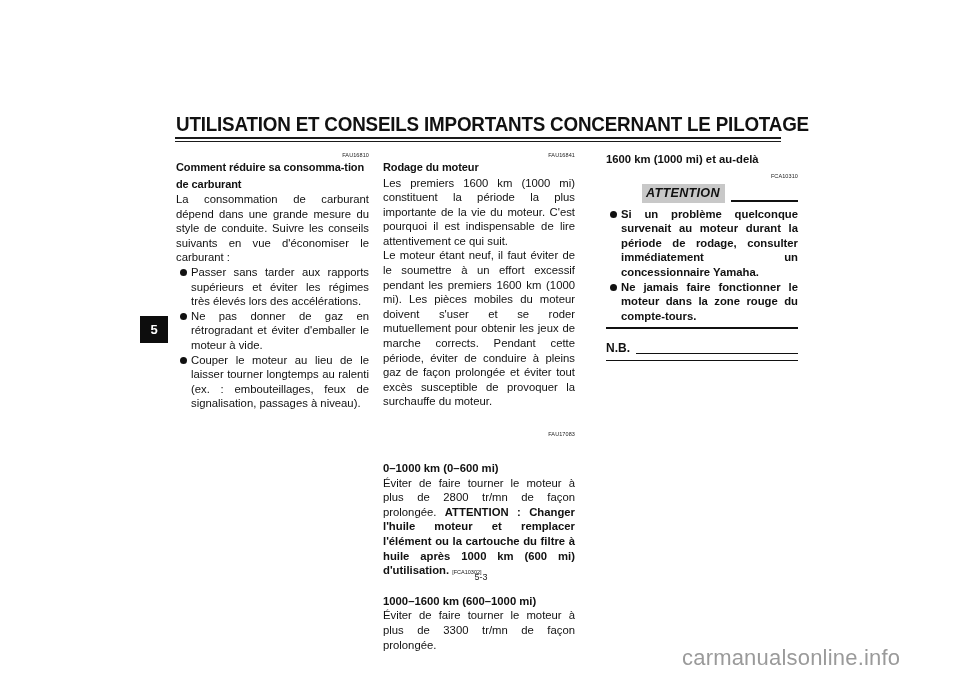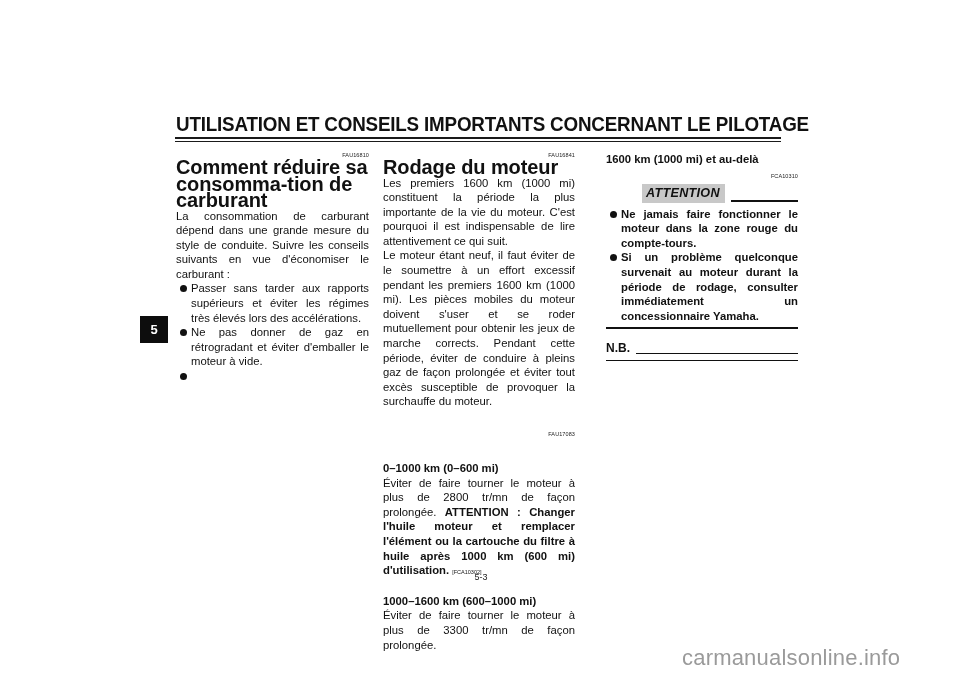--- a/index.html
+++ b/index.html
@@ -25,21 +25,21 @@
       display: flex; align-items: center; justify-content: center;
     }
 
     .col { position: absolute; font-size: 11.3px; line-height: 14.6px; }
     .col1 { left: 176px; top: 152px; width: 193px; }
     .col2 { left: 383px; top: 152px; width: 192px; }
     .col3 { left: 590px; top: 152px; width: 192px; margin-left: 16px; }
 
     .ref { text-align: right; font-size: 5.5px; line-height: 7px; color: #222; letter-spacing: 0.1px; }
     h2.sec {
-      margin: 0; font-size: 20px; line-height: 16.5px; font-weight: bold; letter-spacing: -0.1px;
+      margin: 0; font-size: 11px; line-height: 16.5px; font-weight: bold; letter-spacing: -0.1px;
     }
     p { margin: 0; }
     .just { text-align: justify; }
     .bold { font-weight: bold; }
     .bi { font-weight: bold; }
     .small-ref { font-size: 5.5px; font-weight: normal; font-style: normal; }
 
     ul.bullets { list-style: none; margin: 0; padding: 0; }
     ul.bullets li { position: relative; padding-left: 15px; text-align: justify; }
     ul.bullets li .dot {
@@ -79,21 +79,21 @@
 
 <div class="tab-marker">5</div>
 
 <div class="col col1">
   <div class="ref">FAU16810</div>
   <h2 class="sec">Comment réduire sa consomma-tion de carburant</h2>
   <p class="just">La consommation de carburant dépend dans une grande mesure du style de conduite. Suivre les conseils suivants en vue d'économiser le carburant :</p>
   <ul class="bullets">
     <li><span class="dot"></span><span>Passer sans tarder aux rapports supérieurs et éviter les régimes très élevés lors des accélérations.</span></li>
     <li><span class="dot"></span><span>Ne pas donner de gaz en rétrogradant et éviter d'emballer le moteur à vide.</span></li>
-    <li><span class="dot"></span></li>
+    <li><span class="dot"></span><span>Couper le moteur au lieu de le laisser tourner longtemps au ralenti (ex. : embouteillages, feux de signalisation, passages à niveau).</span></li>
   </ul>
 </div>
 
 <div class="col col2">
   <div class="ref">FAU16841</div>
   <h2 class="sec">Rodage du moteur</h2>
   <p class="just">Les premiers 1600 km (1000 mi) constituent la période la plus importante de la vie du moteur. C'est pourquoi il est indispensable de lire attentivement ce qui suit.</p>
   <p class="just">Le moteur étant neuf, il faut éviter de le soumettre à un effort excessif pendant les premiers 1600 km (1000 mi). Les pièces mobiles du moteur doivent s'user et se roder mutuellement pour obtenir les jeux de marche corrects. Pendant cette période, éviter de conduire à pleins gaz de façon prolongée et éviter tout excès susceptible de provoquer la surchauffe du moteur.</p>
   <div class="ref" style="margin-top:22px;">FAU17083</div>
   <div style="height:23px;"></div>
@@ -110,22 +110,22 @@
 </div>
 
 <div class="col col3">
   <p class="bold">1600 km (1000 mi) et au-delà</p>
   <div class="ref" style="margin-top:6px;">FCA10310</div>
   <div class="attn-head">
     <span class="attn-badge">ATTENTION</span>
     <span class="attn-line"></span>
   </div>
   <ul class="bullets attn-list" style="margin-top:4px;">
+    <li><span class="dot"></span><span>Si un problème quelconque survenait au moteur durant la période de rodage, consulter immédiatement un concessionnaire Yamaha.</span></li>
     <li><span class="dot"></span><span>Ne jamais faire fonctionner le moteur dans la zone rouge du compte-tours.</span></li>
-    <li><span class="dot"></span><span>Si un problème quelconque survenait au moteur durant la période de rodage, consulter immédiatement un concessionnaire Yamaha.</span></li>
   </ul>
   <div class="attn-end"></div>
   <div class="nb-head">
     <span class="nb-label">N.B.</span>
     <span class="nb-line"></span>
   </div>
   <div class="nb-end"></div>
 </div>
 
 <div class="page-number">5-3</div>

